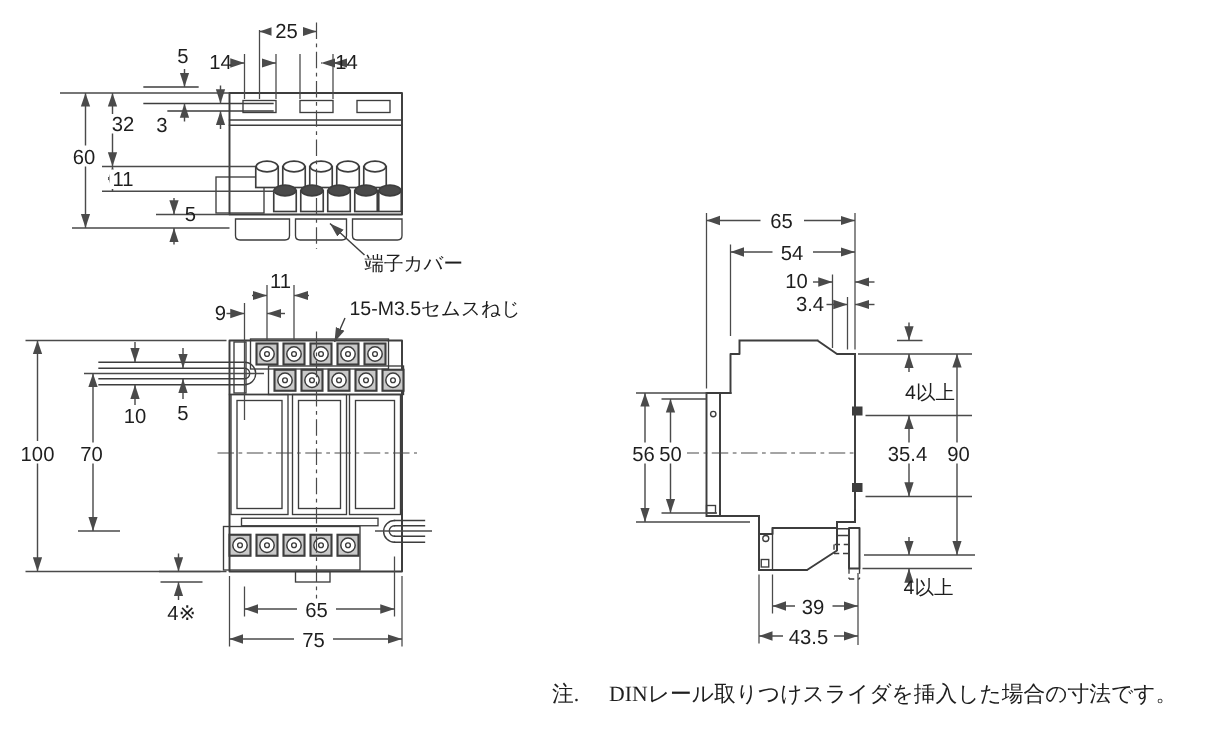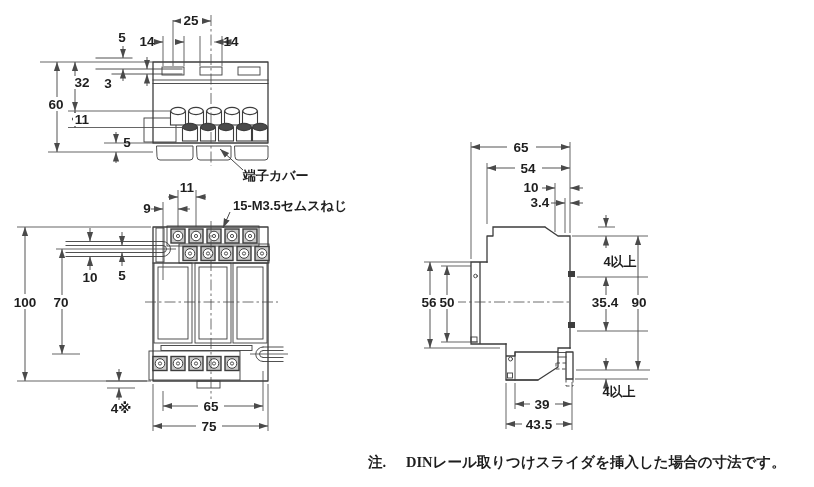--- a/index.html
+++ b/index.html
@@ -1,17 +1,17 @@
 <!DOCTYPE html>
 <html><head>
 <meta charset="utf-8">
 <style>
   html,body{margin:0;padding:0;background:#ffffff;}
   .stage{position:relative;width:814px;height:487px;background:#fff;overflow:hidden;
-         font-family:"Liberation Sans","DejaVu Sans",sans-serif;font-weight:bold;}
+         font-family:"Liberation Sans","DejaVu Sans",sans-serif;}
   svg{display:block}
   
   .ol{fill:none;stroke:#3d3d3d;stroke-width:1.3;stroke-linejoin:round;stroke-linecap:square}
   .tl{fill:none;stroke:#3d3d3d;stroke-width:0.9;stroke-linecap:square}
   
   .xl{fill:none;stroke:#4a4a4a;stroke-width:0.85;stroke-linecap:butt}
   .dl{fill:none;stroke:#4a4a4a;stroke-width:0.95;marker-start:url(#aS);marker-end:url(#aE)}
   .a1{fill:none;stroke:#4a4a4a;stroke-width:0.95;marker-end:url(#aE)}
   .ldr{fill:none;stroke:#3d3d3d;stroke-width:0.95;marker-end:url(#aE)}
   

